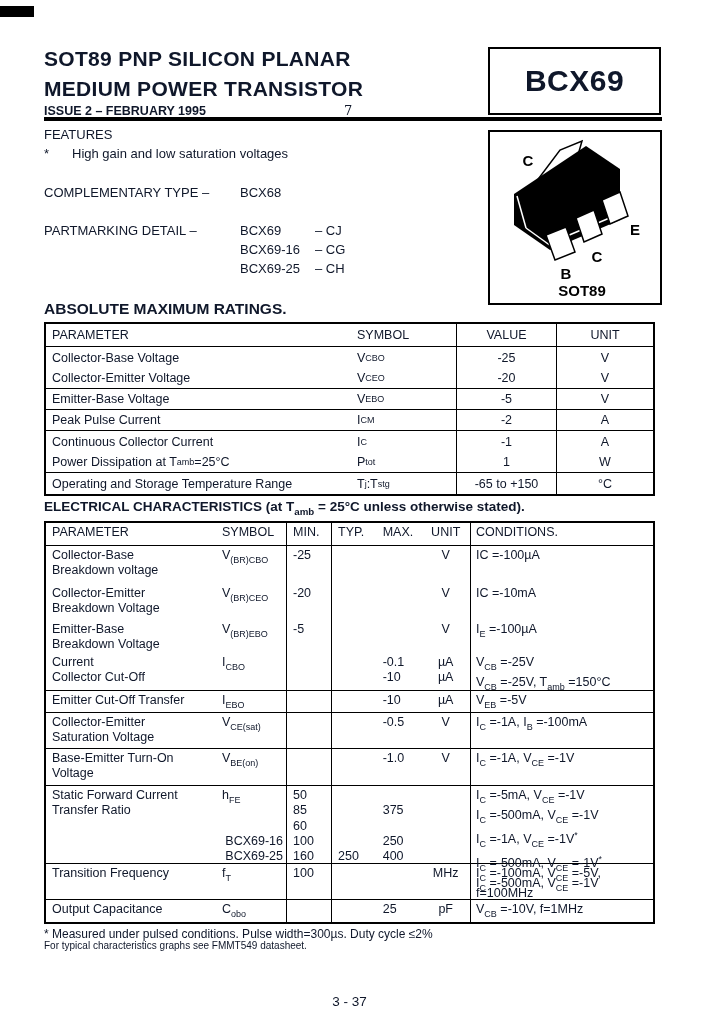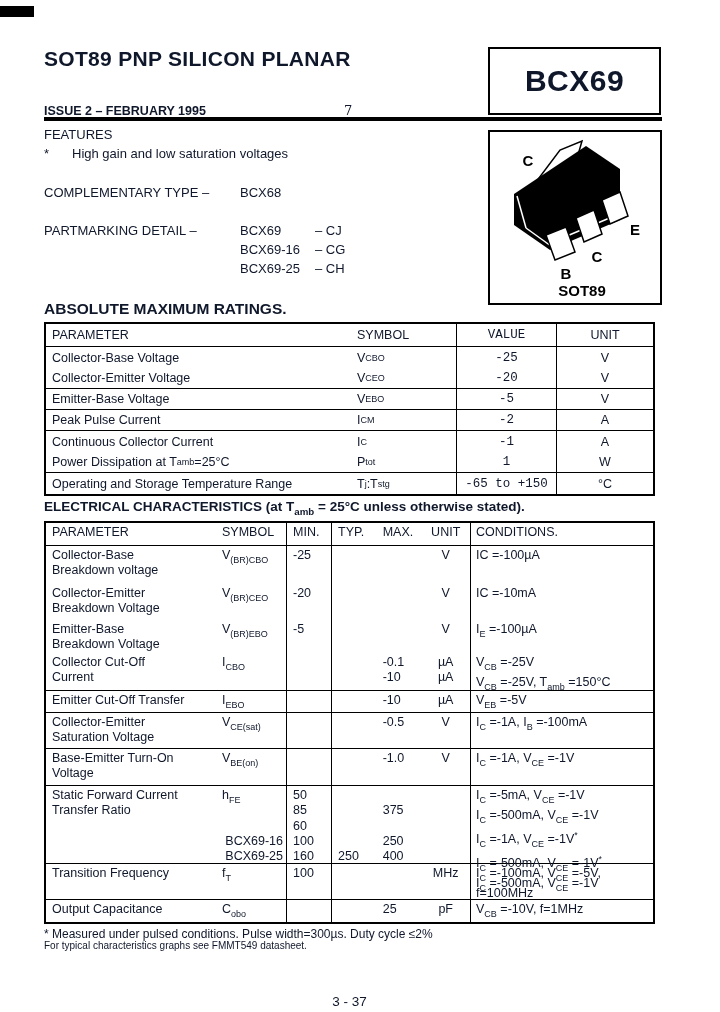--- a/index.html
+++ b/index.html
@@ -29,21 +29,21 @@
   .amr-heading  { left:44px; top:300px; font-size:15.5px; font-weight:bold; white-space:nowrap; }
   .elec-heading { left:44px; top:499px; font-size:13.5px; font-weight:bold; white-space:nowrap; }
 
   
   .t1 { left:44px; top:322px; width:611px; border:2px solid #000; font-size:12.5px; }
   .t1 .row { display:flex; align-items:stretch; height:21px; }
   .t1 .row.hd { height:23px; }
   .t1 .bb { border-bottom:1.5px solid #000; }
   .t1 .cp { width:311px; padding-left:6px; display:flex; align-items:center; white-space:nowrap; }
   .t1 .cs { width:100px; border-right:1.5px solid #000; display:flex; align-items:center; white-space:nowrap; }
-  .t1 .cv { width:100px; border-right:1.5px solid #000; display:flex; align-items:center; justify-content:center; white-space:nowrap;font-family:Liberation Mono, monospace; }
+  .t1 .cv { width:100px; border-right:1.5px solid #000; display:flex; align-items:center; justify-content:center; white-space:nowrap; }
   .t1 .cu { flex:1; display:flex; align-items:center; justify-content:center; white-space:nowrap; }
 
   
   .t2 { left:44px; top:521px; width:611px; border:2px solid #000; font-size:12.5px; }
   .t2 .row { display:flex; align-items:stretch; }
   .t2 .bb { border-bottom:1.5px solid #000; }
   .t2 .hd { height:23px; }
   .h38{height:38px} .h36{height:36px} .h33{height:33px} .h22{height:22px}
   .h37{height:37px} .h78{height:78px}
   .t2 .cps  { width:241px; border-right:1.5px solid #000; position:relative; padding:2px 0 0 6px; }
@@ -63,20 +63,21 @@
   .page-num  { left:44px; top:994px; width:611px; text-align:center; font-size:13.5px; }
 </style>
 </head>
 <body>
 
 <div class="sheet">
 
   <div class="abs corner-mark"></div>
 
   <div class="abs title-l1">SOT89 PNP SILICON PLANAR</div>
+  <div class="abs title-l2">MEDIUM POWER TRANSISTOR</div>
   <div class="abs issue">ISSUE 2 – FEBRUARY 1995</div>
   <div class="abs marker7">7</div>
   <div class="abs top-rule"></div>
   <div class="abs part-box">
     <span>BCX69</span>
   </div>
 
   <div class="abs pkg-box">
     <svg width="170" height="171" viewBox="0 0 170 171">
 
@@ -250,22 +251,22 @@
             <div class="ln">V</div>
           </div>
       </div>
       <div class="ccond">
           <div class="ln">I<sub>E</sub> =-100µA</div>
         </div>
     </div>
 
     <div class="row h38 bb">
       <div class="cps">
+        <div class="ln">Current</div>
         <div class="ln">Collector Cut-Off</div>
-        <div class="ln">Current</div>
         <span class="sym">I<sub>CBO</sub></span>
       </div>
       <div class="cmin"></div>
       <div class="ctmu">
         <div class="st"></div>
         <div class="sm">
           <div class="ln">-0.1</div>
           <div class="ln">-10</div>
         </div>
         <div class="su">

